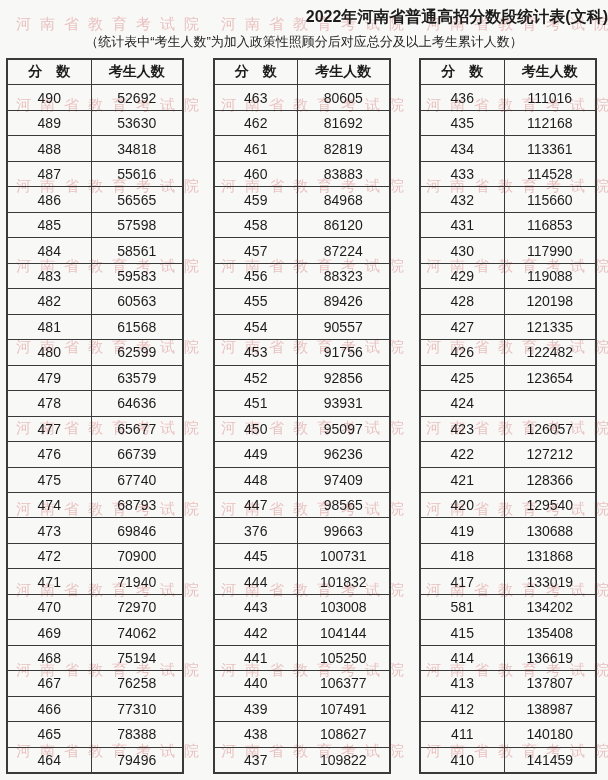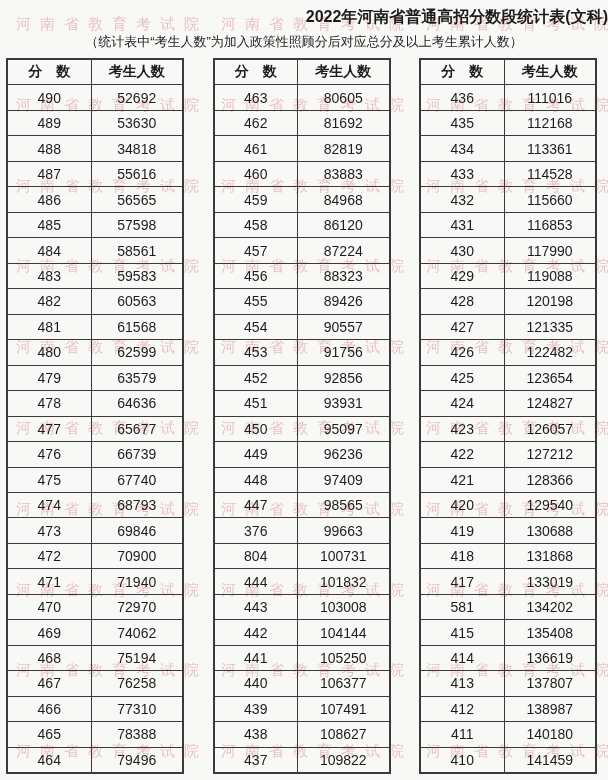--- a/index.html
+++ b/index.html
@@ -300,21 +300,21 @@
           </div>
           <div class="tr">
             <div class="td col-score">447</div>
             <div class="td col-count">98565</div>
           </div>
           <div class="tr">
             <div class="td col-score">376</div>
             <div class="td col-count">99663</div>
           </div>
           <div class="tr">
-            <div class="td col-score">804</div>
+            <div class="td col-score">445</div>
             <div class="td col-count">100731</div>
           </div>
           <div class="tr">
             <div class="td col-score">444</div>
             <div class="td col-count">101832</div>
           </div>
           <div class="tr">
             <div class="td col-score">443</div>
             <div class="td col-count">103008</div>
           </div>
@@ -391,21 +391,20 @@
           <div class="tr">
             <div class="td col-score">426</div>
             <div class="td col-count">122482</div>
           </div>
           <div class="tr">
             <div class="td col-score">425</div>
             <div class="td col-count">123654</div>
           </div>
           <div class="tr">
             <div class="td col-score">424</div>
-            <div class="td col-count">124827</div>
           </div>
           <div class="tr">
             <div class="td col-score">423</div>
             <div class="td col-count">126057</div>
           </div>
           <div class="tr">
             <div class="td col-score">422</div>
             <div class="td col-count">127212</div>
           </div>
           <div class="tr">

